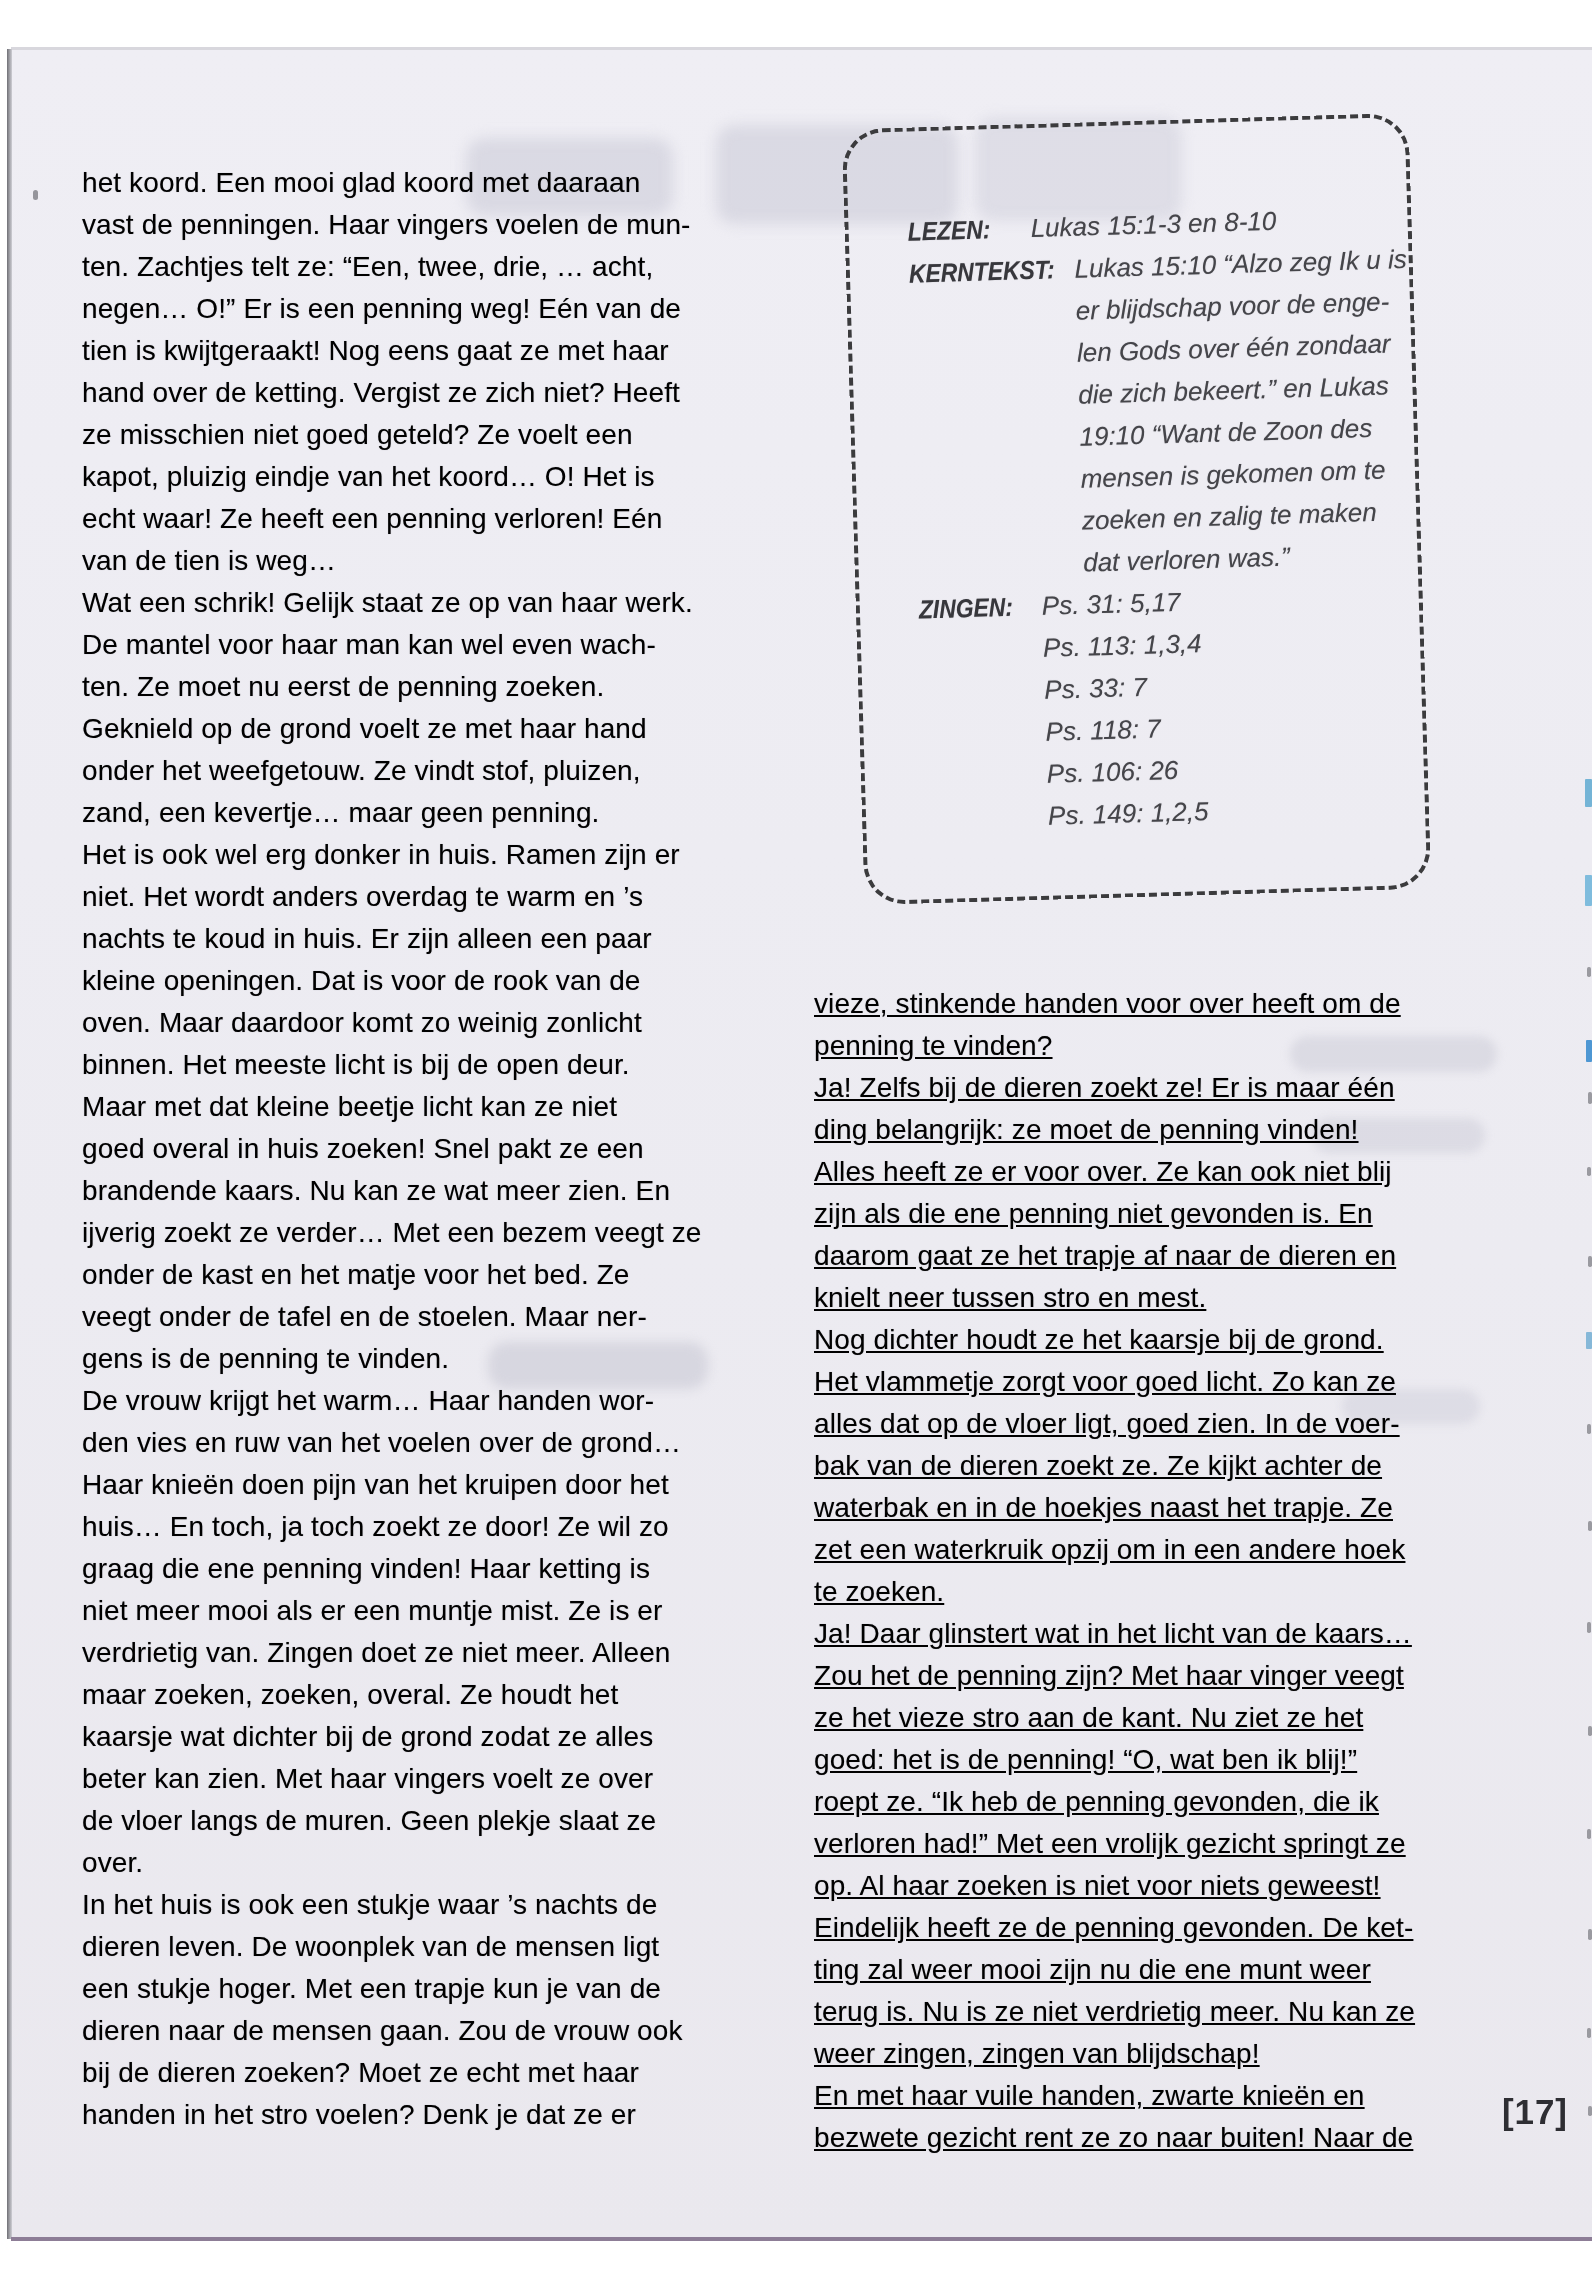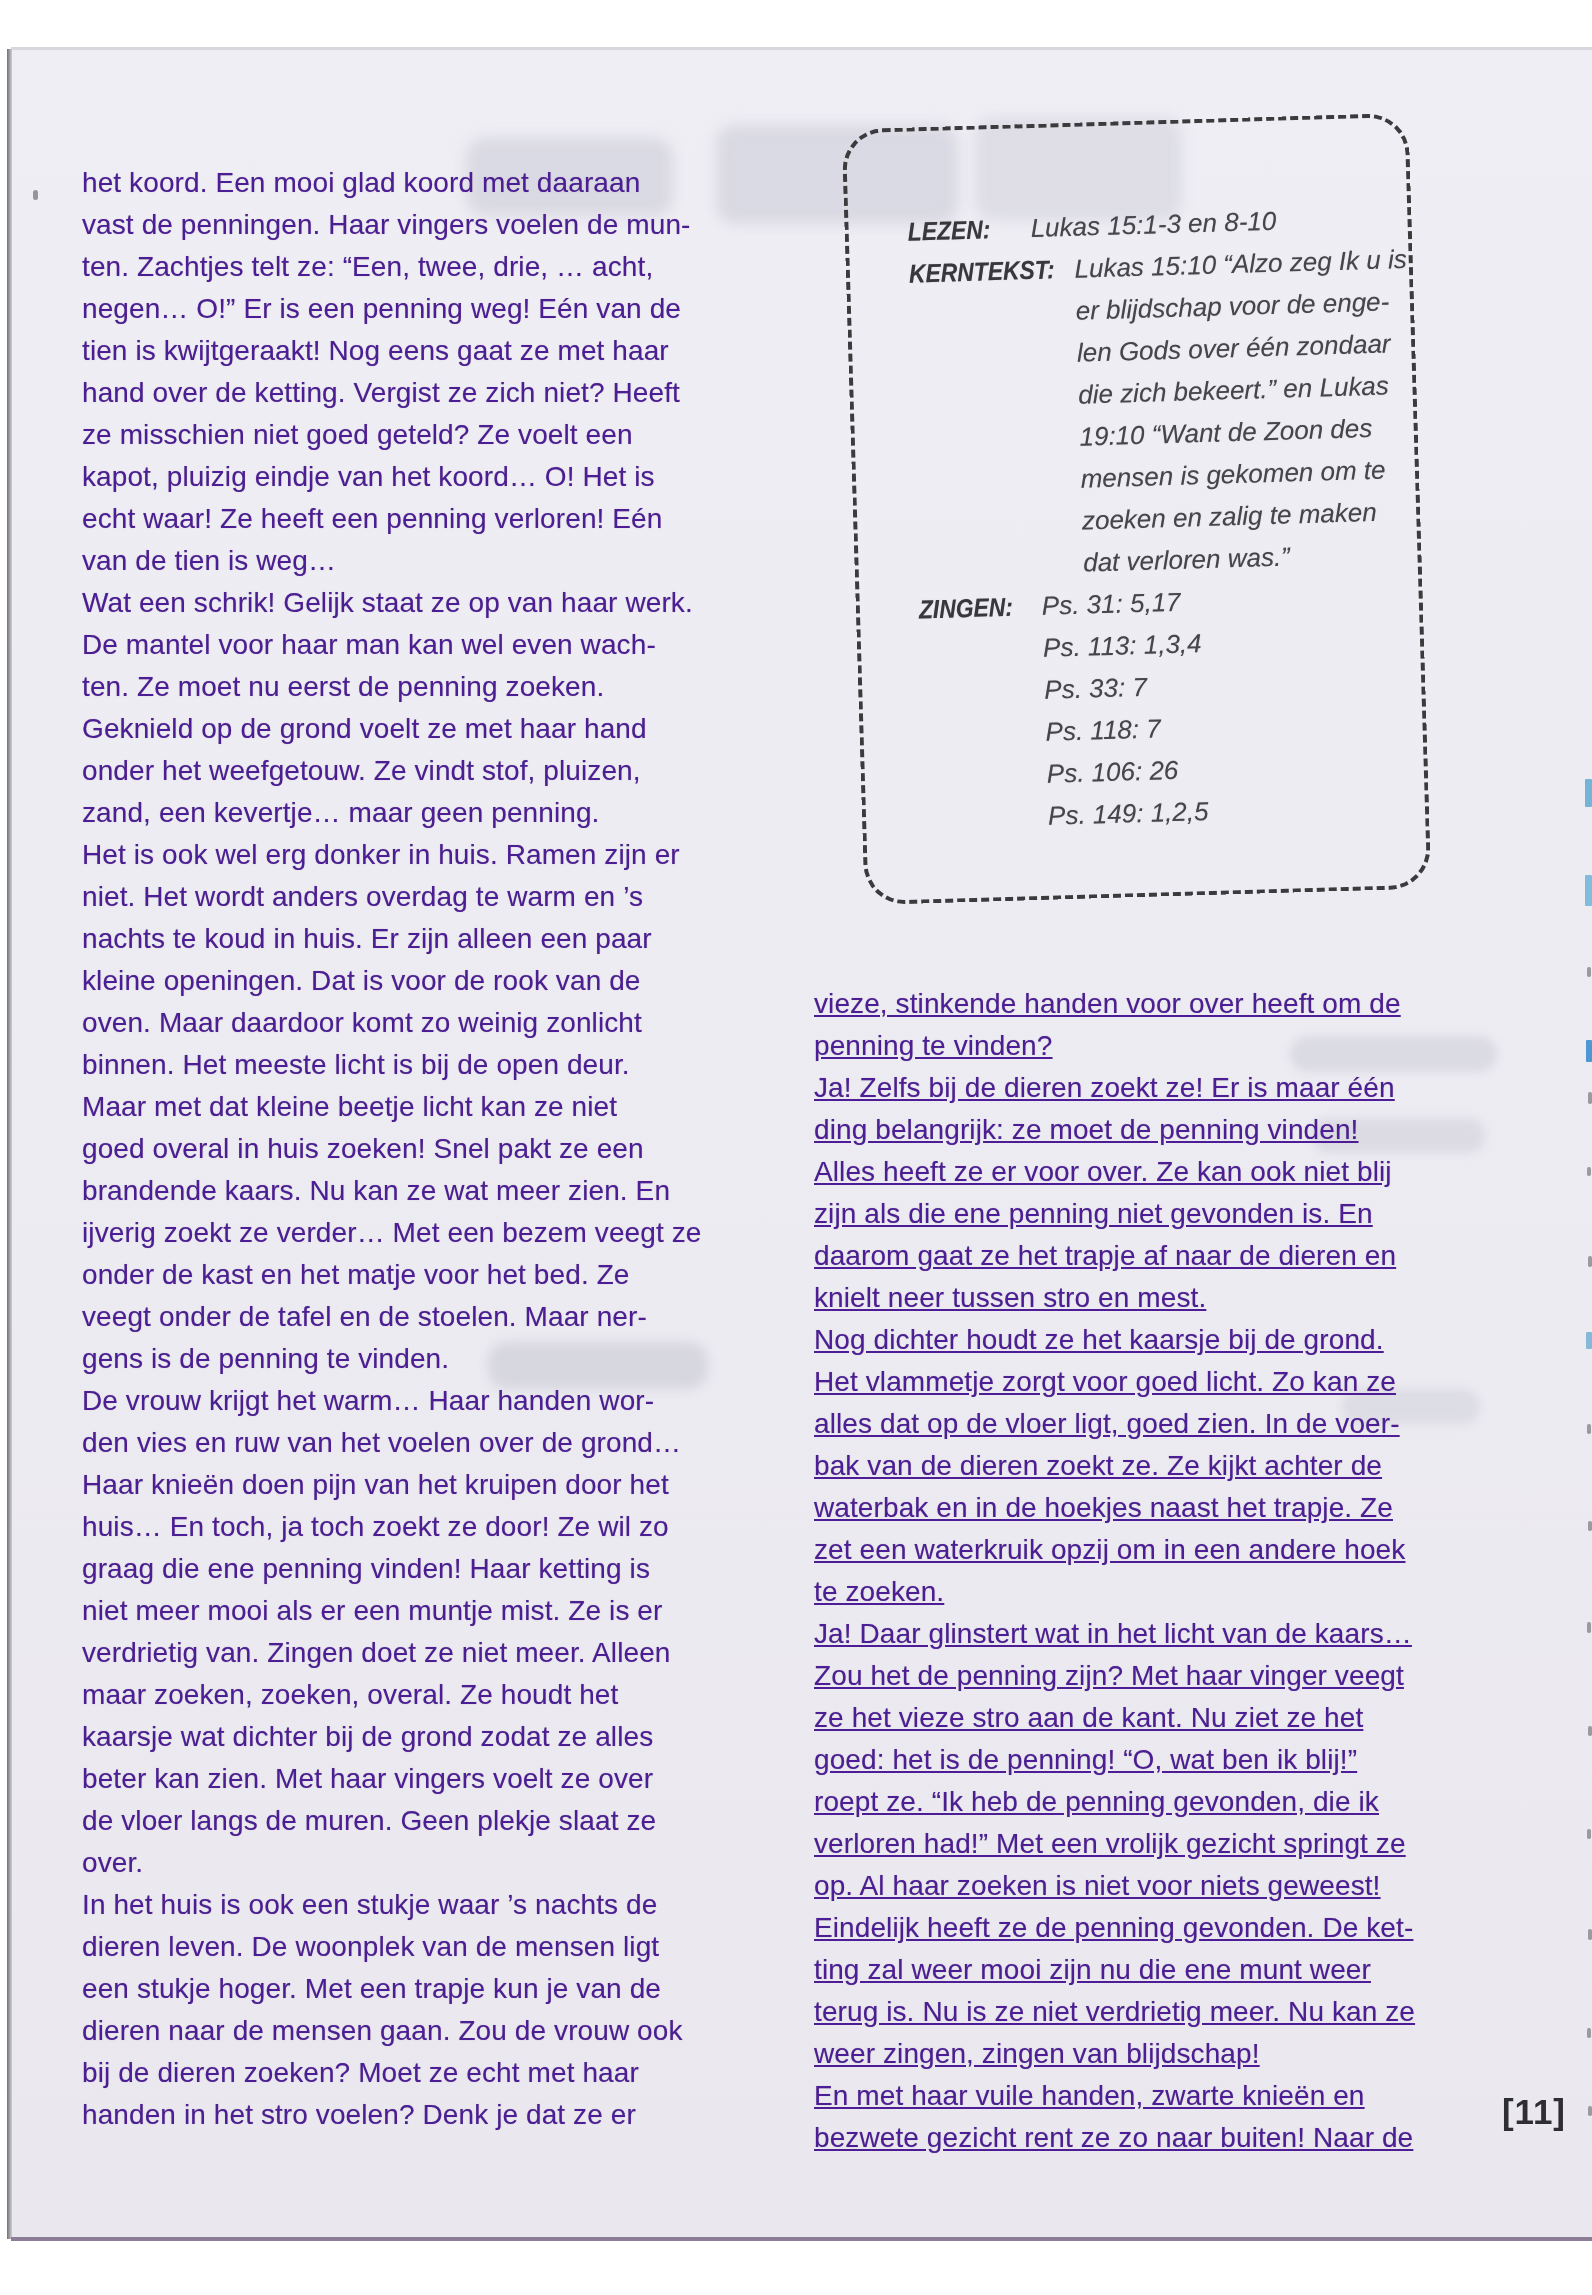--- a/index.html
+++ b/index.html
@@ -21,21 +21,21 @@
     position:absolute;left:11.2px;top:47px;width:1581px;height:2.6px;
     background:#d8d7dd;
   }
   .edge-bottom{
     position:absolute;left:11.2px;top:2237px;width:1581px;height:4.3px;
     background:#8d7d96;
   }
   .col{
     position:absolute;
     font-size:28px;line-height:42px;
-    color:#4c1d95;
+    color:#000000;
     white-space:pre;
     letter-spacing:0.1px;
     text-shadow:0 0 0.9px rgba(76,76,81,0.45);
   }
   .col-left{left:82px;top:162px;}
   .col-right{left:814px;top:983px;text-decoration:underline;}
   .info-box{
     position:absolute;left:853px;top:121px;width:559px;height:768px;
     border:4.3px dashed #3b3b3d;
     border-radius:41px;
@@ -189,21 +189,21 @@
         <div class="ibox-text">Ps. 31: 5,17
 Ps. 113: 1,3,4
 Ps. 33: 7
 Ps. 118: 7
 Ps. 106: 26
 Ps. 149: 1,2,5</div>
       </div>
     </div>
   </div>
 
-  <div class="page-number">[11]</div>
+  <div class="page-number">[17]</div>
 
   <div class="edge-strip" style="left:1585px;top:779px;width:7px;height:28px;background:#74b4d6;"></div>
   <div class="edge-strip" style="left:1585px;top:875px;width:7px;height:31px;background:#7fbcdd;"></div>
   <div class="edge-strip" style="left:1586px;top:1040px;width:6px;height:22.4px;background:#4e97d3;"></div>
   <div class="edge-strip" style="left:1586px;top:1332px;width:6px;height:17.3px;background:#86b8d8;"></div>
   <div class="edge-tick" style="left:1587px;top:967px;height:10.4px;"></div>
   <div class="edge-tick" style="left:1588px;top:1092px;height:12px;"></div>
   <div class="edge-tick" style="left:1587px;top:1167px;height:8.6px;"></div>
   <div class="edge-tick" style="left:1588px;top:1256px;height:11.2px;"></div>
   <div class="edge-tick" style="left:1587px;top:1424px;height:10.4px;"></div>

